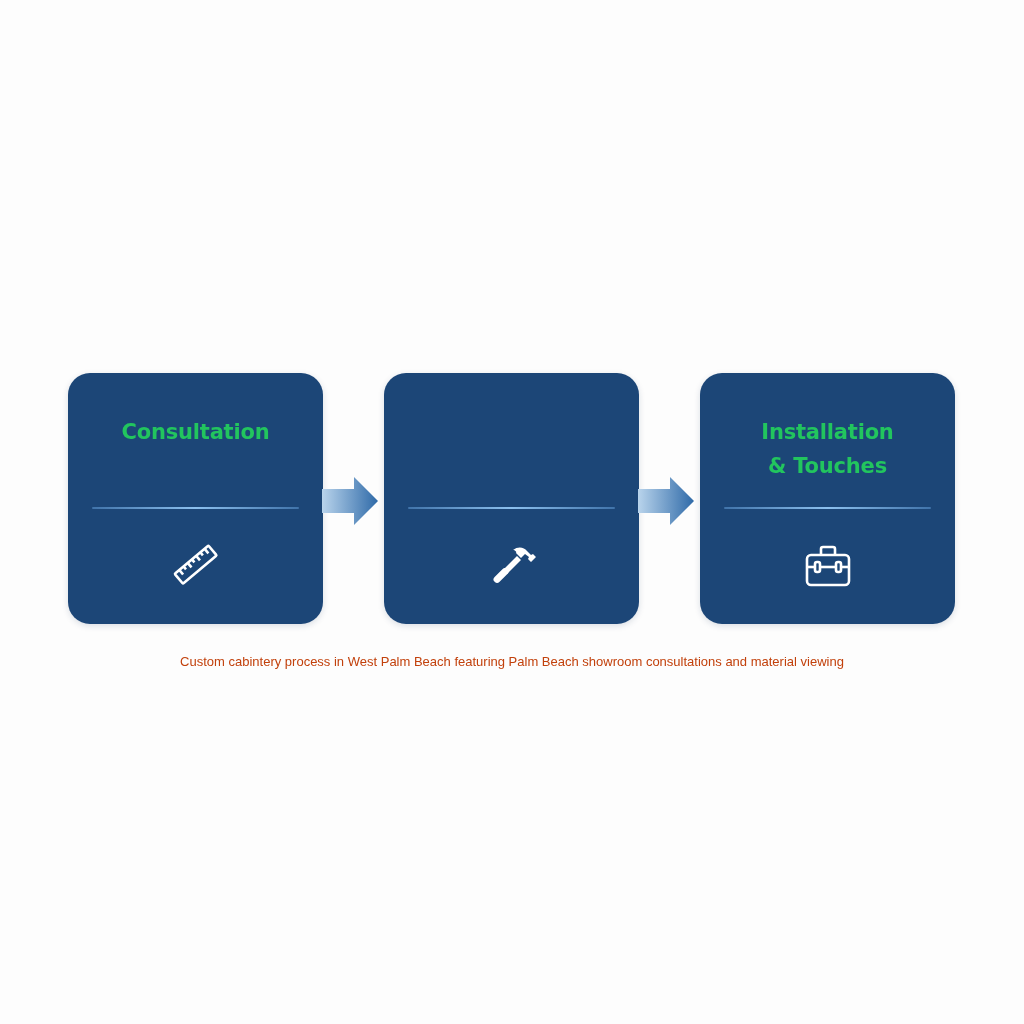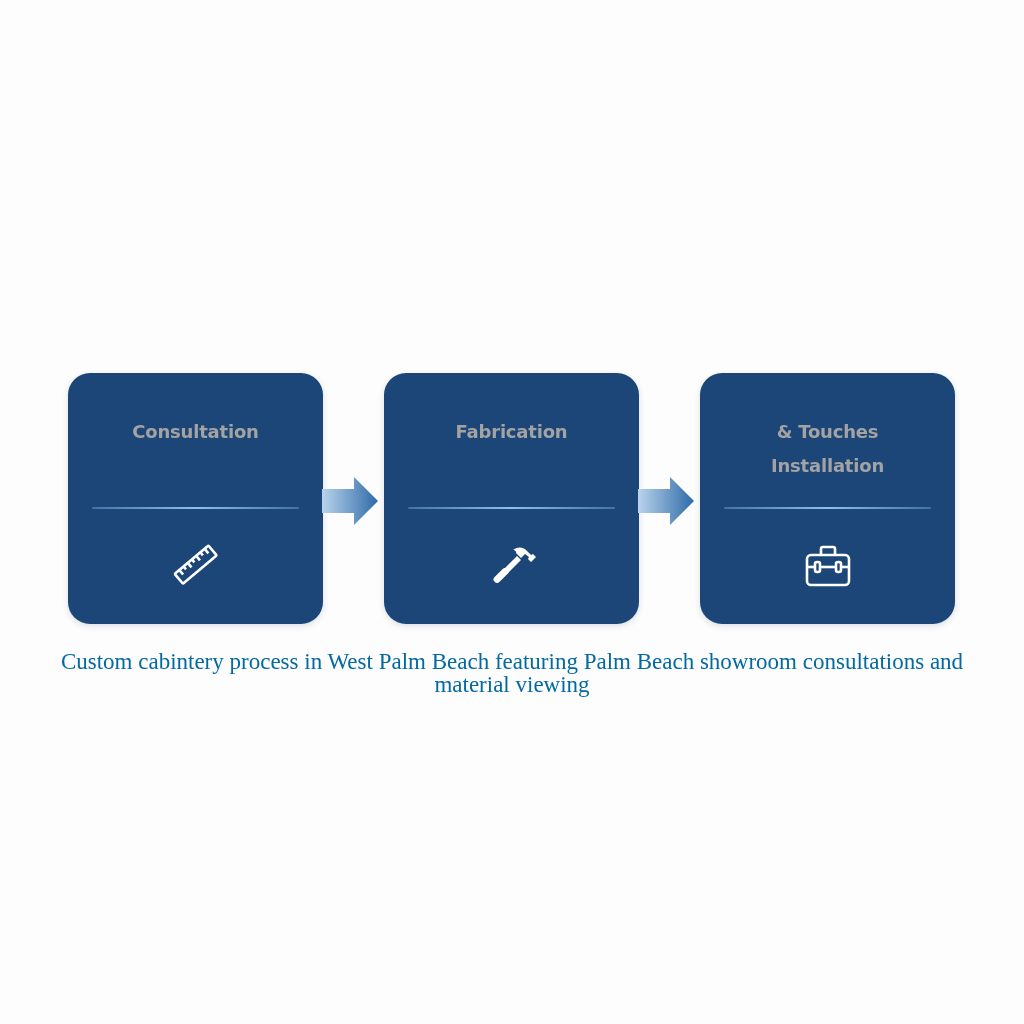--- a/index.html
+++ b/index.html
@@ -8,39 +8,39 @@
     position: relative; overflow: hidden;
     font-family: "DejaVu Sans", sans-serif;
   }
   .card {
     position: absolute; top: 373px; width: 255px; height: 251px;
     background: #1c4677; border-radius: 22px;
     box-shadow: 0 2px 6px rgba(20,50,90,0.15);
   }
   .card-title {
     position: absolute; top: 42px; left: 0; right: 0;
-    text-align: center; color: #a3a3a3;
+    text-align: center; color: #22c55e;
     font-family: "DejaVu Sans", sans-serif; font-weight: bold;
-    font-size: 18px; line-height: 34px; letter-spacing: -0.2px;
+    font-size: 21px; line-height: 34px; letter-spacing: -0.2px;
   }
   .card-title span { display: block; }
   .divider {
     position: absolute; top: 134px; left: 24px; right: 24px; height: 2px;
     background: linear-gradient(90deg, rgba(100,160,220,0.5), #8cc0ee 50%, rgba(100,160,220,0.5));
     border-radius: 1px;
   }
   .icon {
     position: absolute; top: 164px; left: 50%; transform: translateX(-50%);
     width: 56px; height: 56px;
   }
   .arrow { position: absolute; top: 475px; width: 58px; height: 52px; }
   .caption {
     position: absolute; top: 650px; left: 60px; right: 60px;
-    text-align: center; color: #0369a1;
-    font-family: Liberation Serif, serif; font-size: 23px; line-height: 23px;
+    text-align: center; color: #c2410c;
+    font-family: Liberation Sans, sans-serif; font-size: 13px; line-height: 23px;
   }
 </style>
 </head>
 <body>
 
 <div>
 
   <div class="card" style="left:68px;">
     <div class="card-title">
       <span>Consultation</span>
@@ -65,21 +65,20 @@
       <linearGradient id="ag1" x1="0" y1="0" x2="1" y2="0">
         <stop offset="0" stop-color="#b9d4ec"></stop>
         <stop offset="1" stop-color="#2f6aa8"></stop>
       </linearGradient>
     </defs>
     <polygon points="0,14 32,14 32,2 56,26 32,50 32,38 0,38" fill="url(#ag1)"></polygon>
   </svg>
 
   <div class="card" style="left:384px;">
     <div class="card-title">
-      <span>Fabrication</span>
     </div>
     <div class="divider"></div>
     <svg class="icon" viewBox="0 0 56 56">
       <g fill="#ffffff">
         <path d="M29 13 C 34 9, 40 10, 43 14 L 47 18 L 49 17 L 52 20 L 47 25 L 44 22 L 45 20 L 41 17 L 37 21 L 32 16 C 33 15, 31 13, 29 13 Z"></path>
         <path d="M33 19 L 37 23 L 23 37 L 19 33 Z"></path>
         <rect x="8" y="35" width="18" height="7" rx="3.5" transform="rotate(-45 17 38.5)"></rect>
       </g>
     </svg>
   </div>
@@ -89,22 +88,22 @@
       <linearGradient id="ag2" x1="0" y1="0" x2="1" y2="0">
         <stop offset="0" stop-color="#b9d4ec"></stop>
         <stop offset="1" stop-color="#2f6aa8"></stop>
       </linearGradient>
     </defs>
     <polygon points="0,14 32,14 32,2 56,26 32,50 32,38 0,38" fill="url(#ag2)"></polygon>
   </svg>
 
   <div class="card" style="left:700px;">
     <div class="card-title">
+      <span>Installation</span>
       <span>&amp; Touches</span>
-      <span>Installation</span>
     </div>
     <div class="divider"></div>
     <svg class="icon" viewBox="0 0 56 56">
       <g fill="none" stroke="#ffffff" stroke-width="2.6" stroke-linejoin="round">
         <path d="M21 18 V 12 a 2 2 0 0 1 2 -2 H 33 a 2 2 0 0 1 2 2 V 18"></path>
         <rect x="7" y="18" width="42" height="30" rx="4"></rect>
         <line x1="7" y1="30" x2="15" y2="30"></line>
         <line x1="20" y1="30" x2="36" y2="30"></line>
         <line x1="41" y1="30" x2="49" y2="30"></line>
         <rect x="15" y="25" width="5" height="10" rx="2"></rect>

